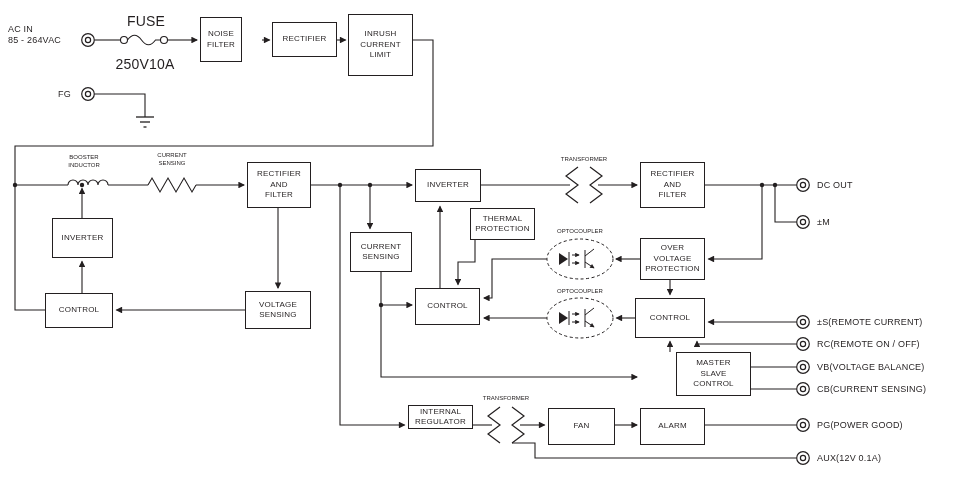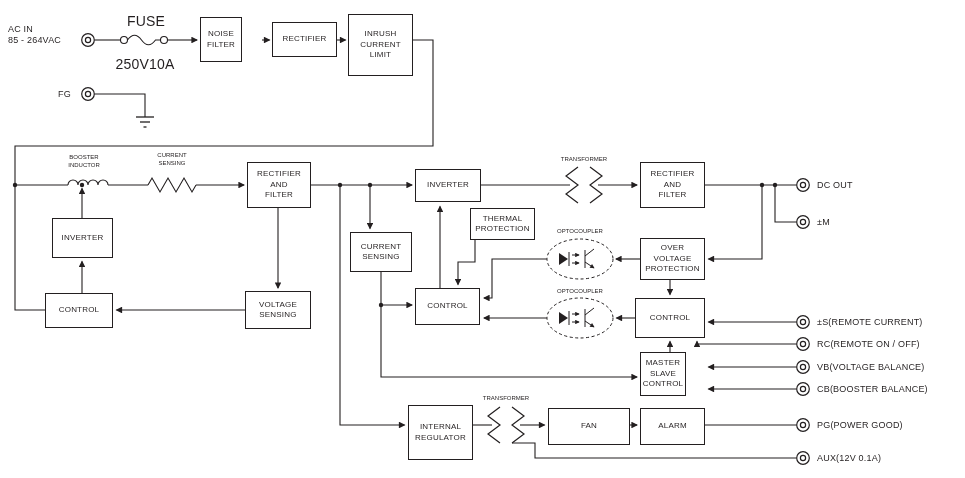--- a/index.html
+++ b/index.html
@@ -210,26 +210,26 @@
 SENSING</div>
   <div class="box" style="left:470px;top:208px;width:65px;height:32px">THERMAL
 PROTECTION</div>
   <div class="box" style="left:415px;top:288px;width:65px;height:37px">CONTROL</div>
   <div class="box" style="left:640px;top:162px;width:65px;height:46px">RECTIFIER
 AND
 FILTER</div>
   <div class="box" style="left:640px;top:238px;width:65px;height:42px">OVER VOLTAGE
 PROTECTION</div>
   <div class="box" style="left:635px;top:298px;width:70px;height:40px">CONTROL</div>
-  <div class="box" style="left:640px;top:352px;width:46px;height:44px">MASTER
+  <div class="box" style="left:676px;top:352px;width:75px;height:44px">MASTER
 SLAVE
 CONTROL</div>
-  <div class="box" style="left:408px;top:405px;width:65px;height:55px">INTERNAL
+  <div class="box" style="left:408px;top:405px;width:65px;height:24px">INTERNAL
 REGULATOR</div>
-  <div class="box" style="left:548px;top:408px;width:82px;height:37px">FAN</div>
+  <div class="box" style="left:548px;top:408px;width:67px;height:37px">FAN</div>
   <div class="box" style="left:640px;top:408px;width:65px;height:37px">ALARM</div>
 
   <div class="freelbl" style="left:8px;top:24px">
     <span class="blk">AC IN</span>
     <span class="blk">85 - 264VAC</span>
   </div>
   <div class="freelbl sm clbl" style="left:146px;top:13px">FUSE</div>
   <div class="freelbl sm clbl" style="left:145px;top:56px">250V10A</div>
   <div class="freelbl" style="left:58px;top:89px">FG</div>
 
@@ -240,17 +240,17 @@
   <div class="lbl" style="left:584px;top:155px">TRANSFORMER</div>
   <div class="lbl" style="left:580px;top:227px">OPTOCOUPLER</div>
   <div class="lbl" style="left:580px;top:287px">OPTOCOUPLER</div>
   <div class="lbl" style="left:506px;top:394px">TRANSFORMER</div>
 
   <div class="term" style="left:817px;top:185px">DC OUT</div>
   <div class="term" style="left:817px;top:222px">±M</div>
   <div class="term" style="left:817px;top:322px">±S(REMOTE CURRENT)</div>
   <div class="term" style="left:817px;top:344px">RC(REMOTE ON / OFF)</div>
   <div class="term" style="left:817px;top:367px">VB(VOLTAGE BALANCE)</div>
-  <div class="term" style="left:817px;top:389px">CB(BOOSTER BALANCE)</div>
+  <div class="term" style="left:817px;top:389px">CB(CURRENT SENSING)</div>
   <div class="term" style="left:817px;top:425px">PG(POWER GOOD)</div>
   <div class="term" style="left:817px;top:458px">AUX(12V 0.1A)</div>
 
 </div>
 
 </body></html>

